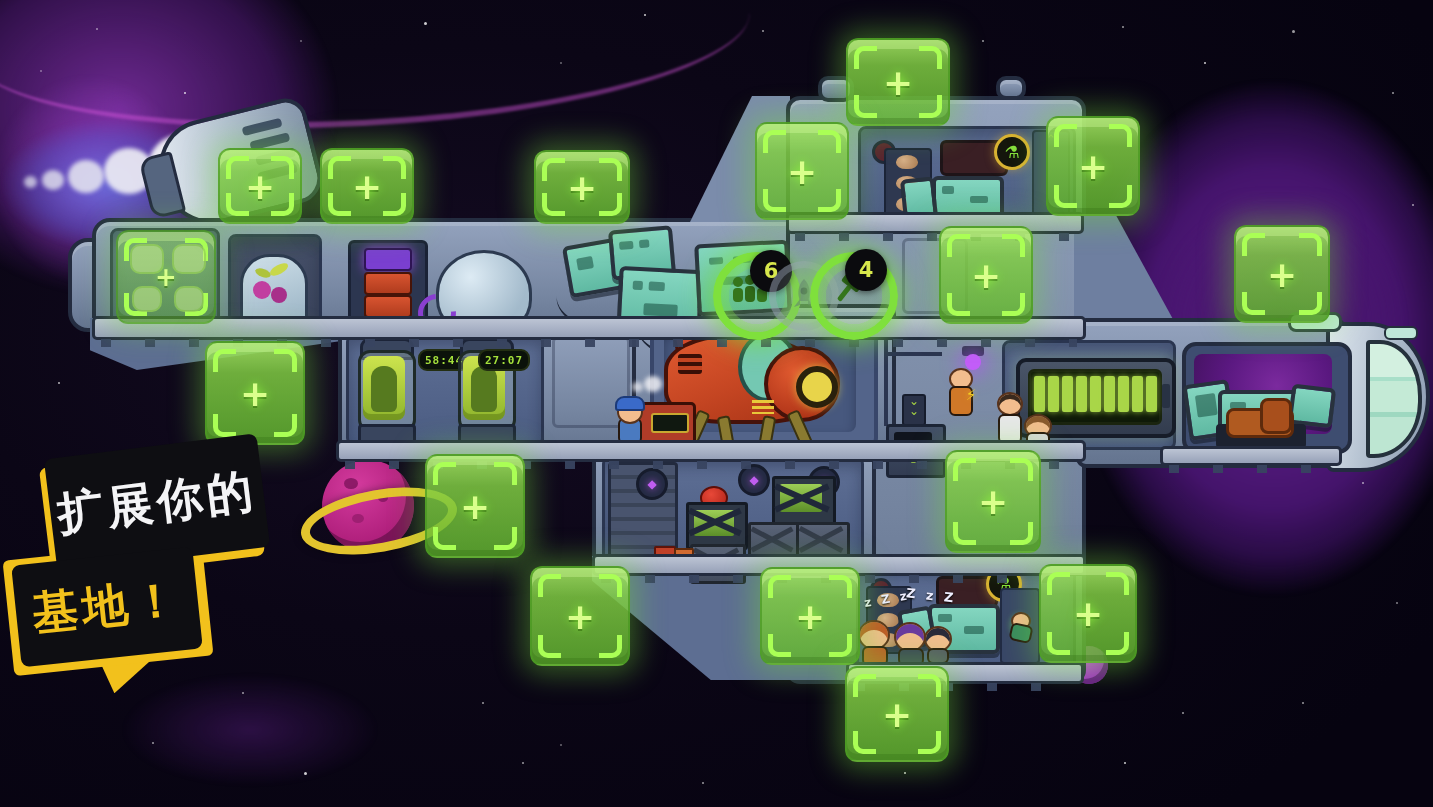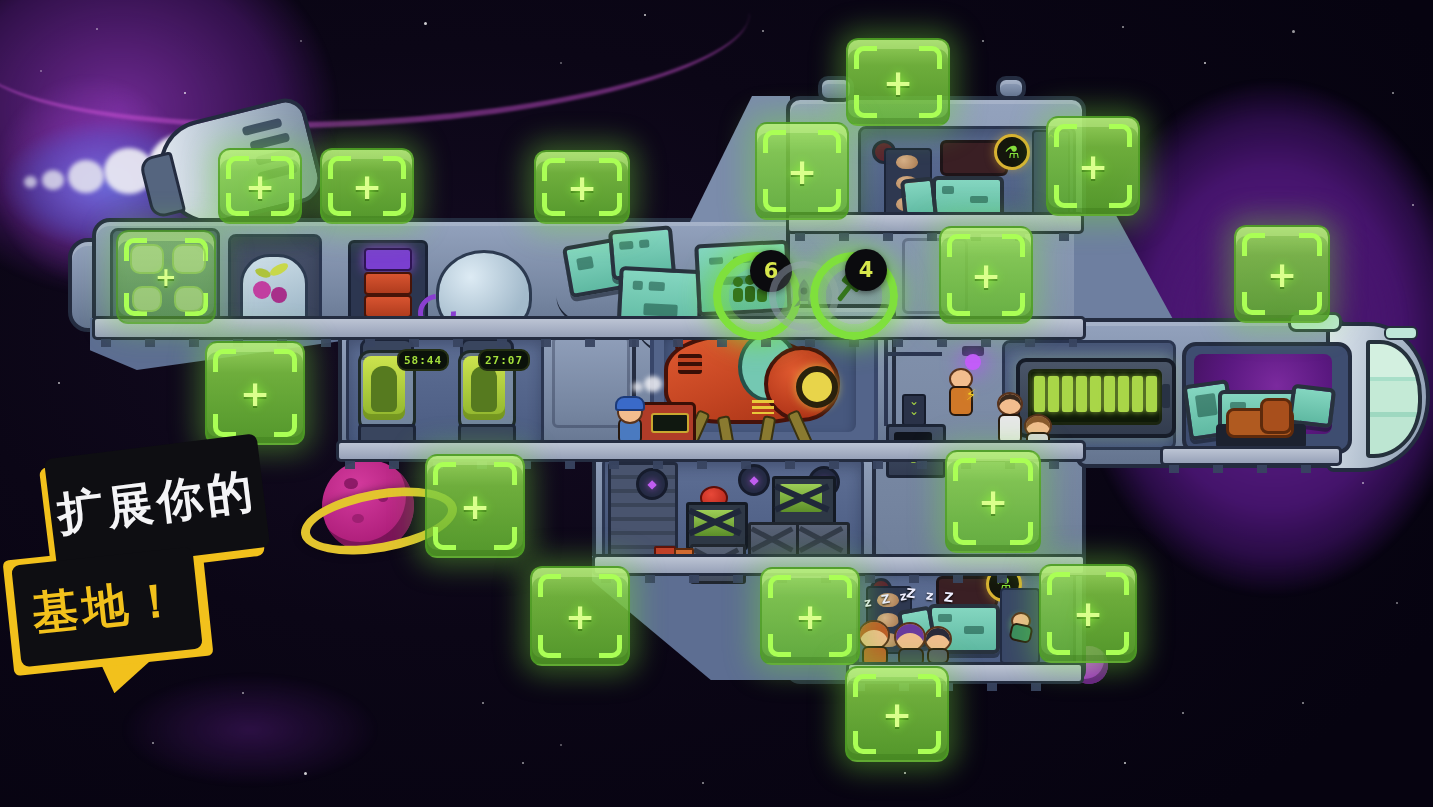--- a/index.html
+++ b/index.html
@@ -216,21 +216,21 @@
     <div class="wire" style="left:700px;top:286px;width:120px;height:70px;transform:rotate(-8deg);"></div>
 
     <div class="room" style="left:346px;top:334px;width:192px;height:106px;"></div>
     <div class="a" style="left:356px;top:336px;width:56px;height:106px;">
       <div class="cap" style="left:4px;top:2px;width:48px;height:16px;background:#39455e;border:3px solid #1c2438;"></div>
       <div class="a" style="left:2px;top:14px;width:52px;height:76px;background:rgba(200,222,214,.3);border:3px solid #1e2a28;border-radius:12px;"></div>
       <div class="a" style="left:7px;top:20px;width:42px;height:64px;background:linear-gradient(#cde44e,#8fb52c);border-radius:8px;box-shadow:inset 0 -6px 0 rgba(90,120,20,.5);"></div>
       <div class="a" style="left:15px;top:30px;width:26px;height:46px;background:#567a1f;border-radius:12px 12px 6px 6px;"></div>
       <div class="cap" style="left:2px;top:88px;width:52px;height:18px;background:#39455e;border:3px solid #1c2438;border-radius:4px;"></div>
     </div>
-    <div class="timer" style="left:397px;top:349px;width:48px;height:18px;">58:44</div>
+    <div class="timer" style="left:418px;top:349px;width:48px;height:18px;">58:44</div>
     <div class="a" style="left:456px;top:336px;width:56px;height:106px;">
       <div class="cap" style="left:4px;top:2px;width:48px;height:16px;background:#39455e;border:3px solid #1c2438;"></div>
       <div class="a" style="left:2px;top:14px;width:52px;height:76px;background:rgba(200,222,214,.3);border:3px solid #1e2a28;border-radius:12px;"></div>
       <div class="a" style="left:7px;top:20px;width:42px;height:64px;background:linear-gradient(#cde44e,#8fb52c);border-radius:8px;box-shadow:inset 0 -6px 0 rgba(90,120,20,.5);"></div>
       <div class="a" style="left:15px;top:30px;width:26px;height:46px;background:#567a1f;border-radius:12px 12px 6px 6px;"></div>
       <div class="cap" style="left:2px;top:88px;width:52px;height:18px;background:#39455e;border:3px solid #1c2438;border-radius:4px;"></div>
     </div>
     <div class="timer" style="left:478px;top:349px;width:48px;height:18px;">27:07</div>
 
     <div class="a" style="left:650px;top:318px;width:220px;height:124px;background:#53648a;border:4px solid #38466a;border-radius:12px;"></div>

